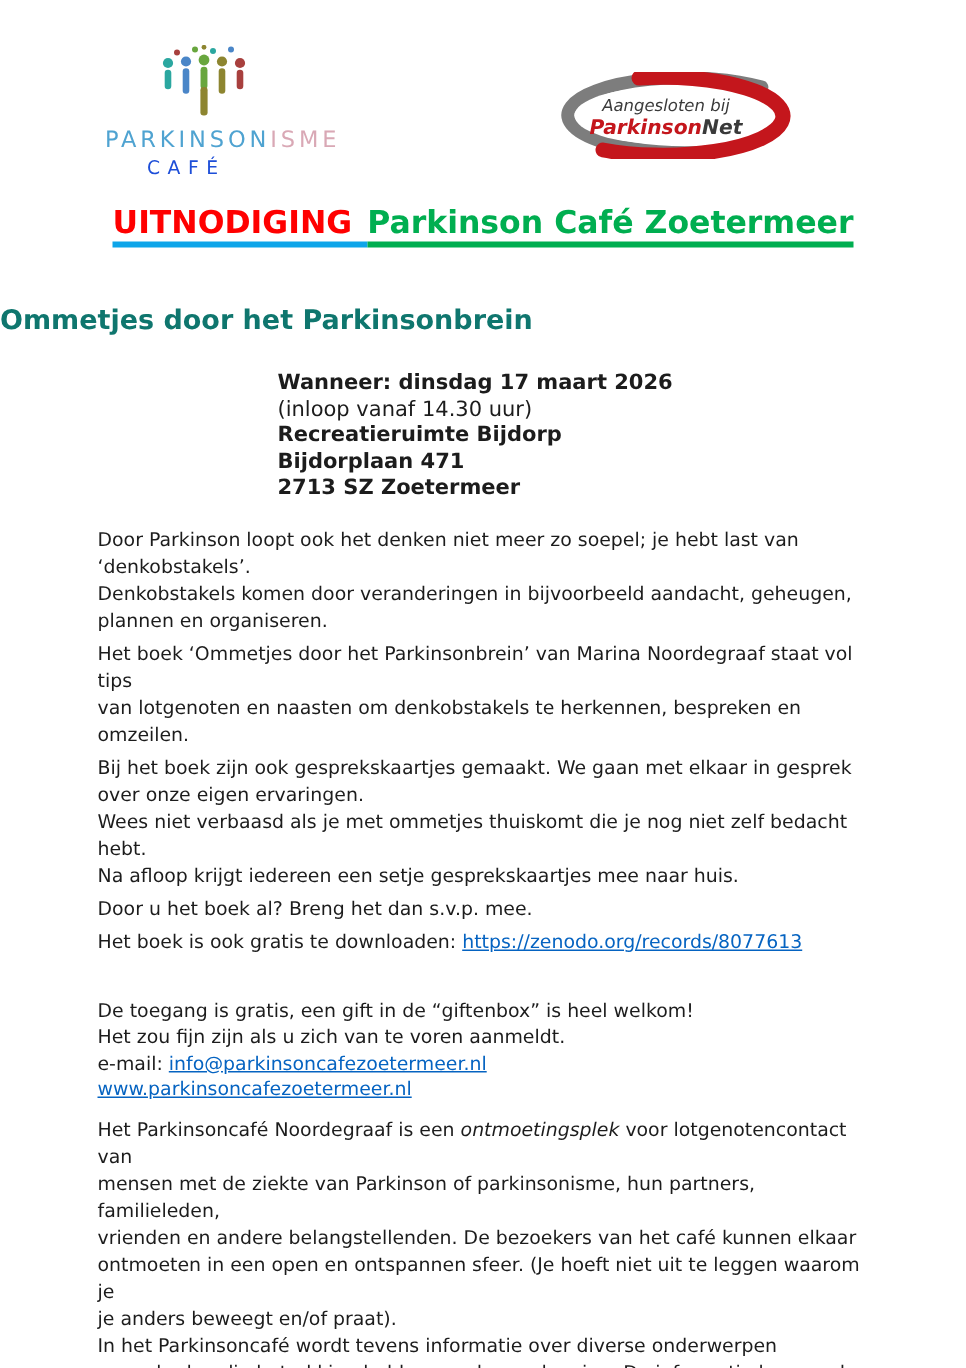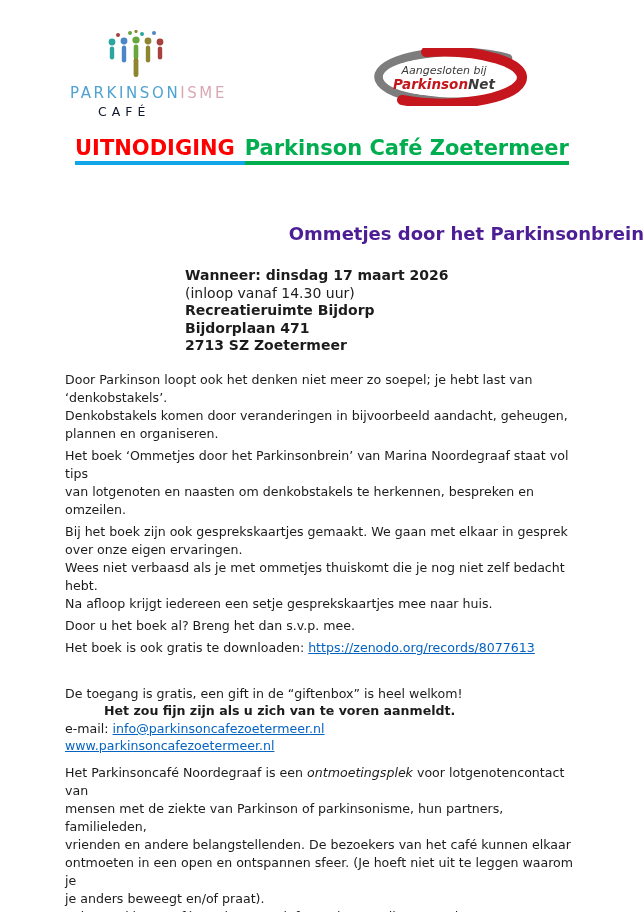--- a/index.html
+++ b/index.html
@@ -8,35 +8,35 @@
     width:644px; height:912px; overflow:hidden; position:relative;
     font-family:"DejaVu Sans", sans-serif; color:#1c1c1c;
   }
   
   .header { position:relative; height:132px; }
   .logo-left { position:absolute; left:70px; top:30px; width:172px; text-align:left; }
   .logo-left .icon-wrap { margin-left:34px; }
   .wordmark { font-size:15px; letter-spacing:2.6px; font-weight:500; white-space:nowrap; }
   .wm-p1 { color:#4fa3d1; }
   .wm-p2 { color:#d9a8b5; }
-  .wm-cafe { font-size:12.5px; letter-spacing:5px; font-weight:500; color:#0f172a; padding-left:28px; margin-top:2px; }
+  .wm-cafe { font-size:12.5px; letter-spacing:5px; font-weight:500; color:#1d4ed8; padding-left:28px; margin-top:2px; }
   .logo-net { position:absolute; left:358px; top:48px; width:172px; height:58px; }
   
   .title-line { text-align:center; margin-top:4px; font-size:21px; font-weight:bold; white-space:nowrap; }
   .title-red   { color:#ff0000; display:inline-block; border-bottom:4px solid #0ea5e9; padding-right:10px; padding-bottom:1px; }
   .title-green { color:#00ae50; display:inline-block; border-bottom:4px solid #00ae50; padding-bottom:1px; }
-  .heading { text-align:right; margin-top:58px; font-size:18px; font-weight:bold; color:#4c1d95; }
+  .heading { text-align:left; margin-top:38px; font-size:18px; font-weight:bold; color:#0f766e; }
   
   .details { margin:23px 0 0 185px; font-size:14px; line-height:17.5px; }
   .details .b { font-weight:bold; }
   
   .content { margin:16px 0 0 65px; width:522px; font-size:12.6px; line-height:18px; }
   .content p { white-space:pre-line; margin:0 0 4px 0; }
   .mb-wide { margin-bottom:28px !important; }
-  .bold { font-weight:bold;margin-left:39px; }
+  .bold { font-weight:normal; }
   .ital { font-style:italic; }
   a.doclink { color:#0563c1; text-decoration:underline; cursor:pointer; }
   .contact { line-height:17.5px; }
   .contact div { white-space:nowrap; }
   .footer-par { white-space:pre-line; margin-top:9px; line-height:18px; }
 </style>
 </head>
 <body>
 
 <div class="header">

